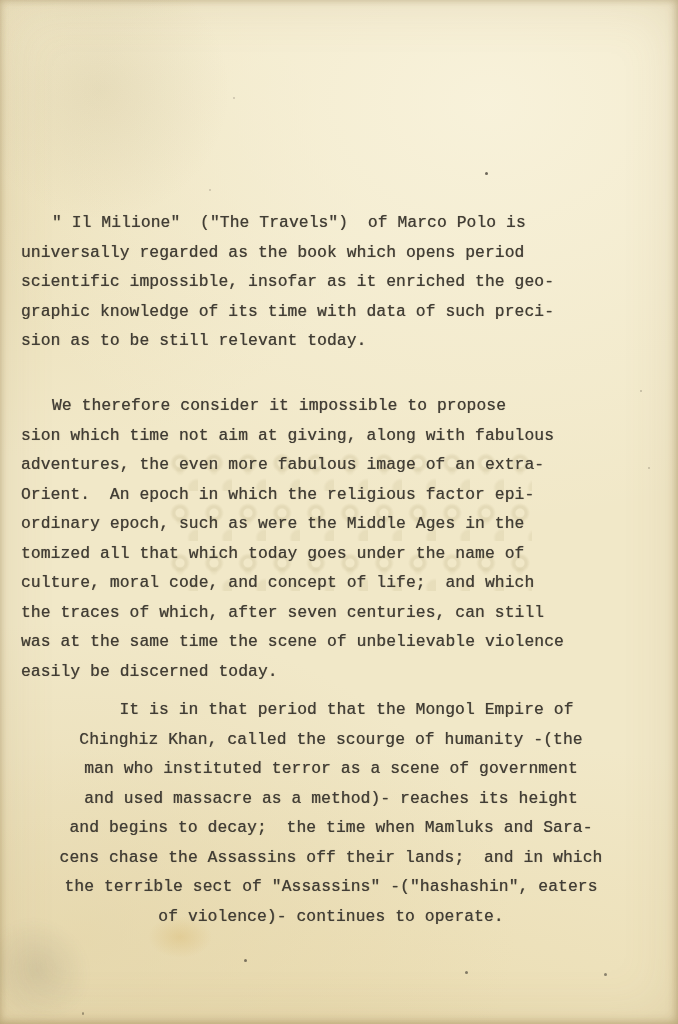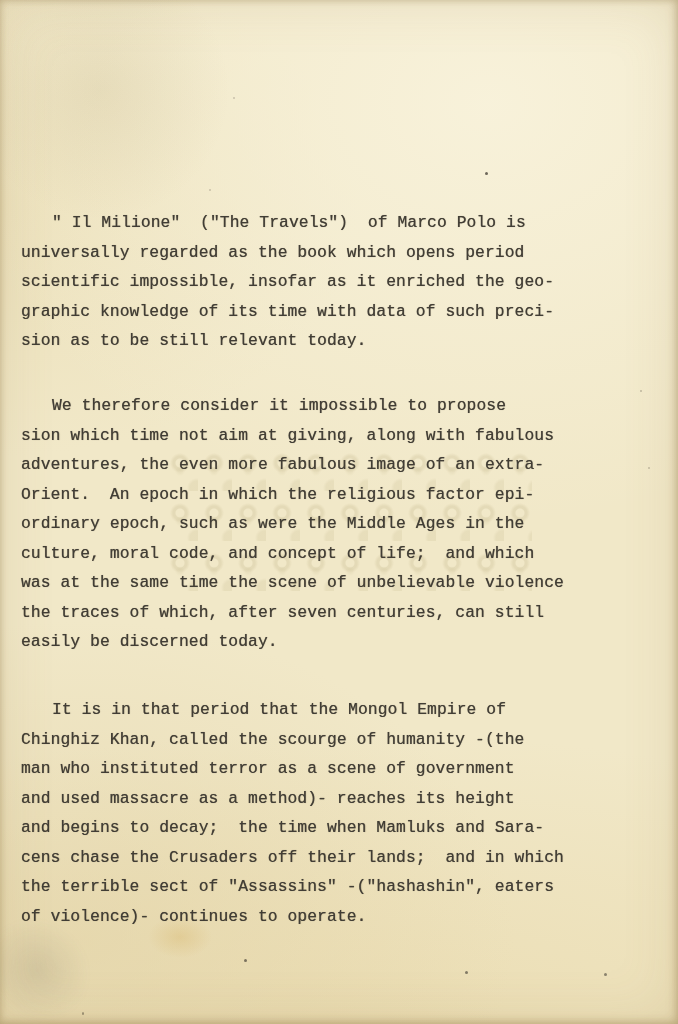--- a/index.html
+++ b/index.html
@@ -42,21 +42,21 @@
     font-size: 16.3px;
     line-height: 29.5px;
     letter-spacing: 0.1px;
     text-shadow:
       0.3px 0.4px 0.7px rgba(62,56,44,0.55),
       -0.2px -0.2px 0.5px rgba(62,56,44,0.30);
   }
   .paragraph { position: absolute; left: 0; width: 620px; }
   .p1 { top: 208px; }
   .p2 { top: 363px; margin-top: 28px; }
-  .p3 { top: 695px; }
+  .p3 { top: 695px; text-align: center; }
   .line { white-space: pre; }
   .line.first { text-indent: 31px; }
 
   
   .watermark {
     position: absolute;
     left: 164px;
     top: 441px;
     width: 368px;
     height: 152px;
@@ -115,33 +115,34 @@
       <div class="line">graphic knowledge of its time with data of such preci-</div>
       <div class="line">sion as to be still relevant today.</div>
     </div>
 
     <div class="paragraph p2">
       <div class="line first">We therefore consider it impossible to propose</div>
       <div class="line">sion which time not aim at giving, along with fabulous</div>
       <div class="line">adventures, the even more fabulous image of an extra-</div>
       <div class="line">Orient.  An epoch in which the religious factor epi-</div>
       <div class="line">ordinary epoch, such as were the Middle Ages in the</div>
+      <div class="line">tomized all that which today goes under the name of</div>
       <div class="line">culture, moral code, and concept of life;  and which</div>
+      <div class="line">the traces of which, after seven centuries, can still</div>
       <div class="line">was at the same time the scene of unbelievable violence</div>
-      <div class="line">the traces of which, after seven centuries, can still</div>
       <div class="line">easily be discerned today.</div>
     </div>
 
     <div class="paragraph p3">
       <div class="line first">It is in that period that the Mongol Empire of</div>
       <div class="line">Chinghiz Khan, called the scourge of humanity -(the</div>
       <div class="line">man who instituted terror as a scene of government</div>
       <div class="line">and used massacre as a method)- reaches its height</div>
       <div class="line">and begins to decay;  the time when Mamluks and Sara-</div>
-      <div class="line">cens chase the Crusaders off their lands;  and in which</div>
+      <div class="line">cens chase the Assassins off their lands;  and in which</div>
       <div class="line">the terrible sect of "Assassins" -("hashashin", eaters</div>
       <div class="line">of violence)- continues to operate.</div>
     </div>
 
   </div>
 
   <div class="speck" style="left:485px; top:172px; width:3px; height:3px; opacity:.8;"></div>
   <div class="speck" style="left:233px; top:97px;  width:2px; height:2px; opacity:.25;"></div>
   <div class="speck" style="left:209px; top:189px; width:2px; height:2px; opacity:.25;"></div>
   <div class="speck" style="left:640px; top:390px; width:2px; height:2px; opacity:.3;"></div>

